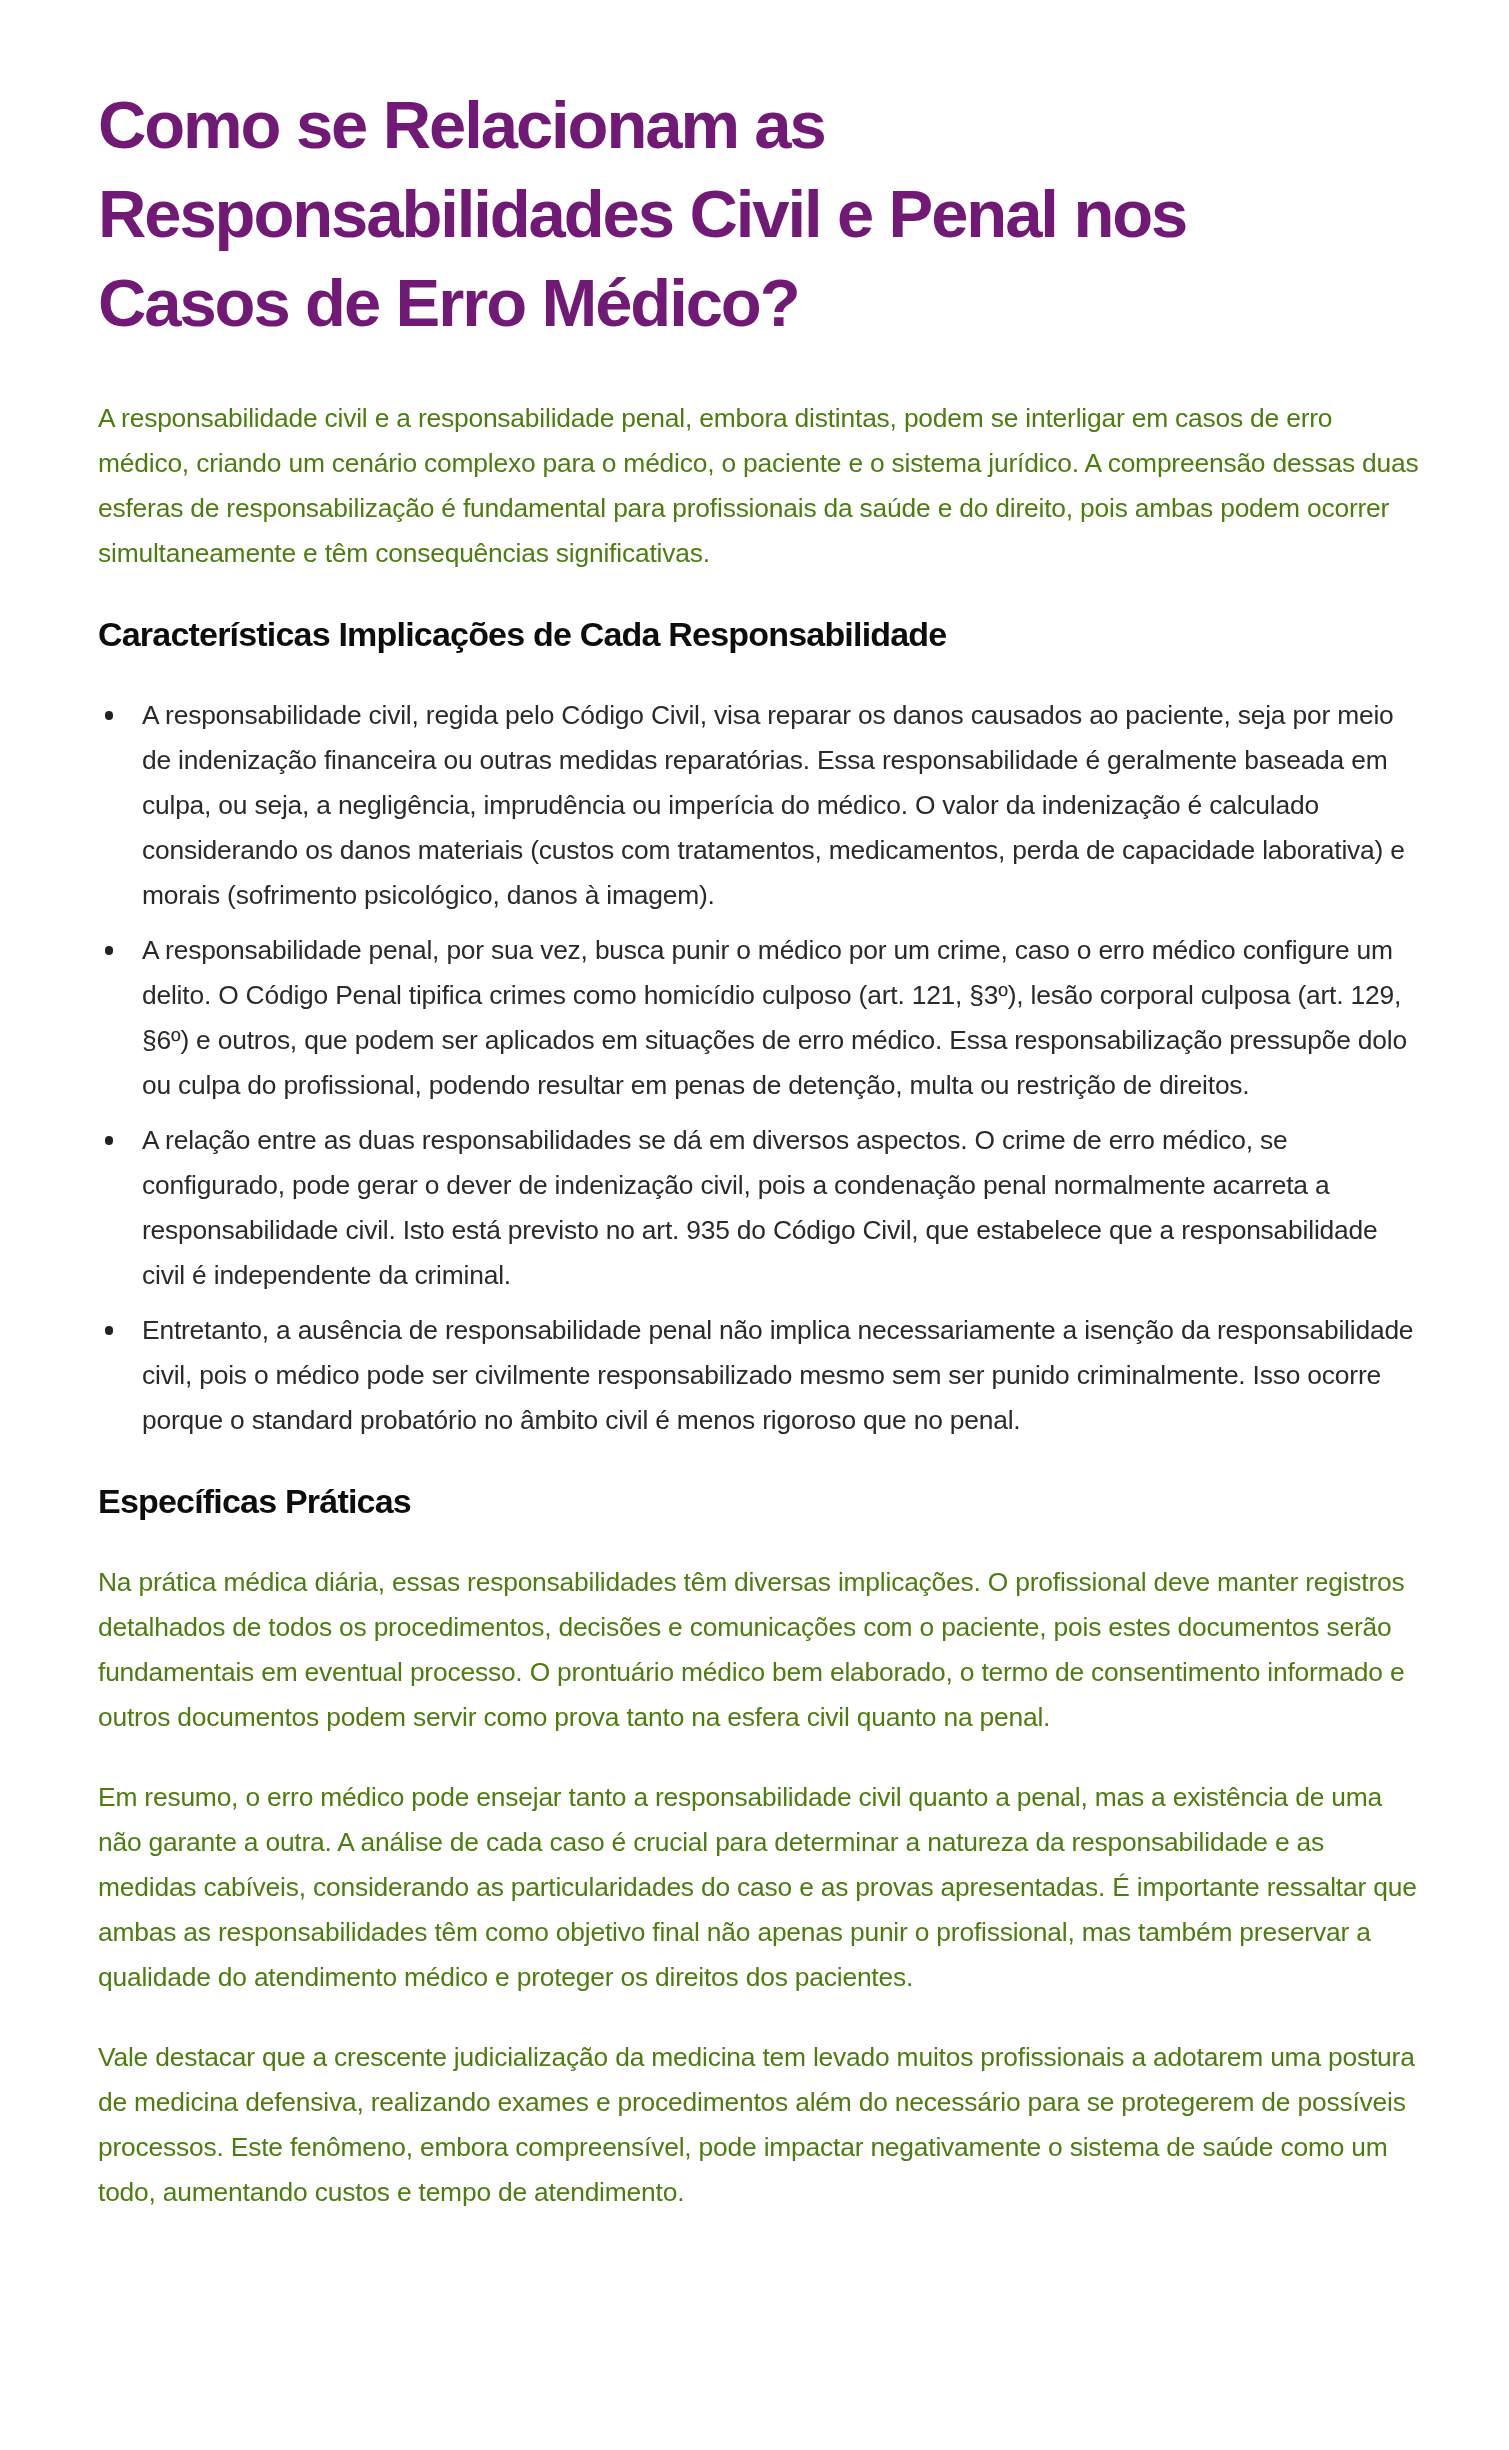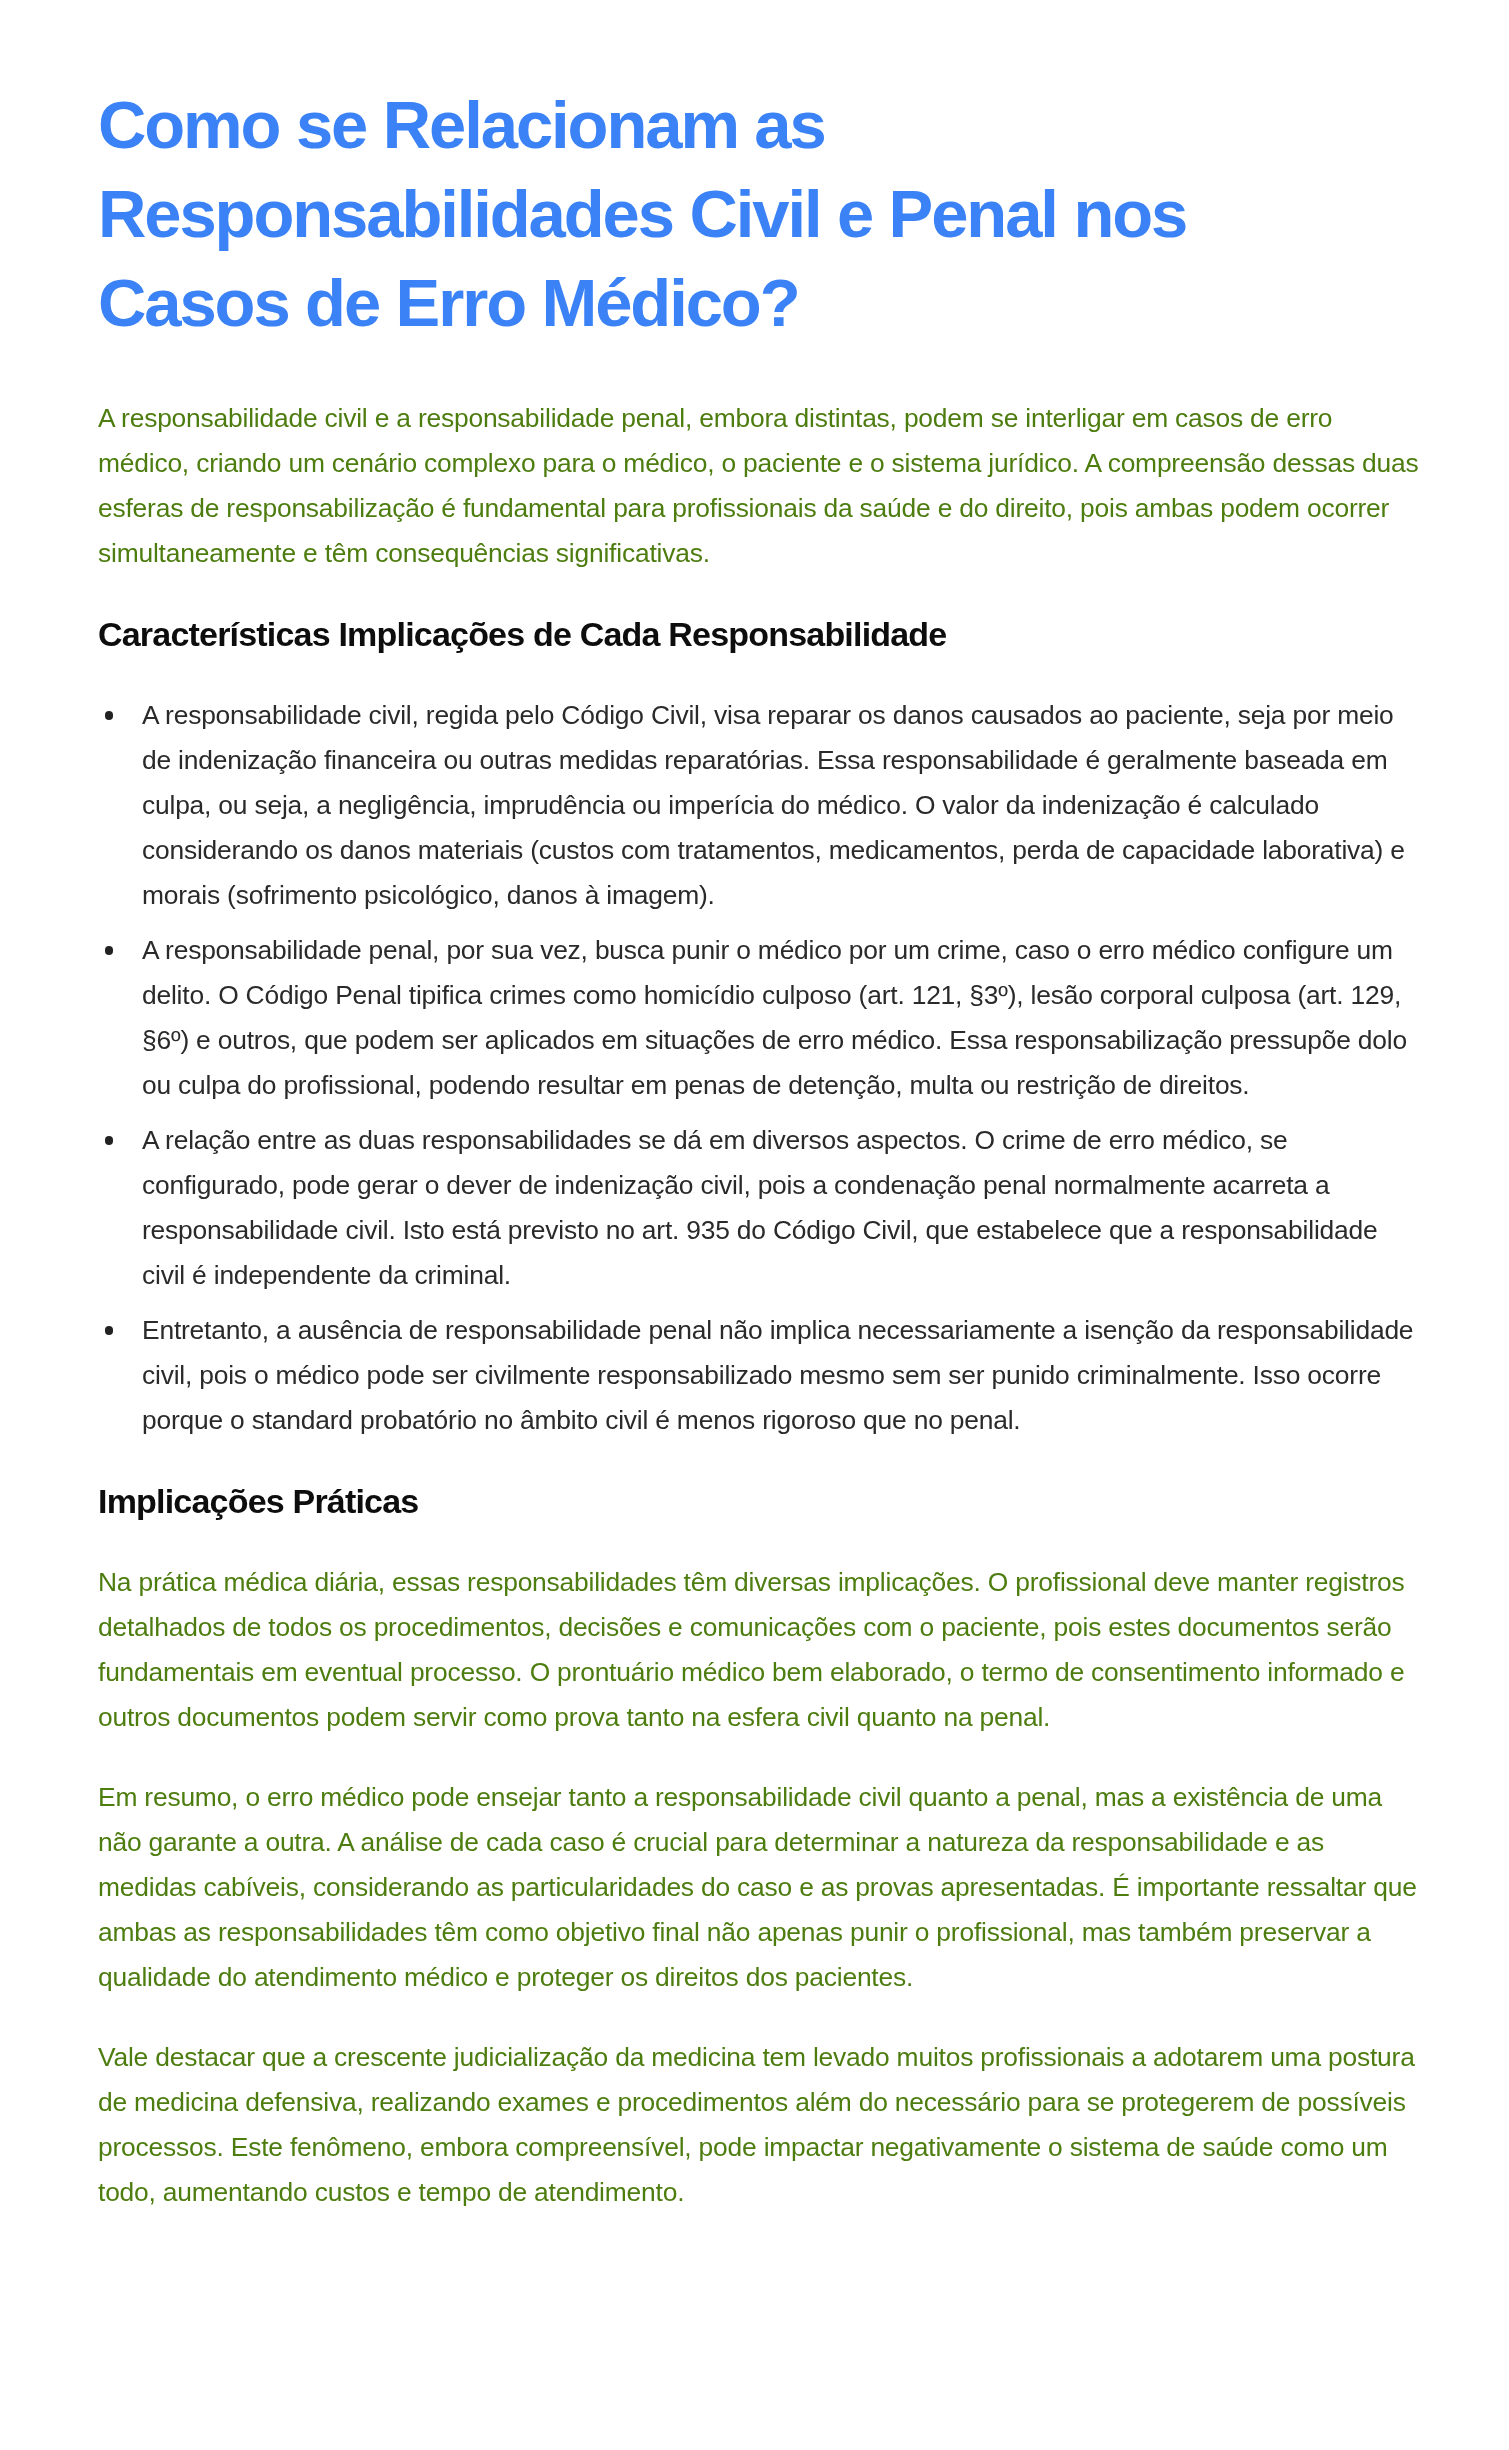--- a/index.html
+++ b/index.html
@@ -13,21 +13,21 @@
     padding: 80px 84px 50px 98px;
     box-sizing: border-box;
     width: 1509px;
   }
   h1.title {
     font-family: "Liberation Sans", sans-serif;
     font-weight: 700;
     font-size: 67px;
     line-height: 89px;
     letter-spacing: -2.1px;
-    color: #3b82f6;
+    color: #701a75;
     margin: 0 0 49px 0;
     max-width: 1216px;
   }
   p.body {
     font-size: 26.4px;
     line-height: 45px;
     margin: 0 0 35px 0;
     color: #4d7c0f;
     letter-spacing: -0.2px;
   }
@@ -87,19 +87,19 @@
         <span>A relação entre as duas responsabilidades se dá em diversos aspectos. O crime de erro médico, se configurado, pode gerar o dever de indenização civil, pois a condenação penal normalmente acarreta a responsabilidade civil. Isto está previsto no art. 935 do Código Civil, que estabelece que a responsabilidade civil é independente da criminal.</span>
       </li>
       <li>
         <span class="bullet"></span>
         <span>Entretanto, a ausência de responsabilidade penal não implica necessariamente a isenção da responsabilidade civil, pois o médico pode ser civilmente responsabilizado mesmo sem ser punido criminalmente. Isso ocorre porque o standard probatório no âmbito civil é menos rigoroso que no penal.</span>
       </li>
     </ul>
   </section>
 
   <section>
-    <h2 class="section">Implicações Práticas</h2>
+    <h2 class="section">Específicas Práticas</h2>
     <p class="body">Na prática médica diária, essas responsabilidades têm diversas implicações. O profissional deve manter registros detalhados de todos os procedimentos, decisões e comunicações com o paciente, pois estes documentos serão fundamentais em eventual processo. O prontuário médico bem elaborado, o termo de consentimento informado e outros documentos podem servir como prova tanto na esfera civil quanto na penal.</p>
     <p class="body">Em resumo, o erro médico pode ensejar tanto a responsabilidade civil quanto a penal, mas a existência de uma não garante a outra. A análise de cada caso é crucial para determinar a natureza da responsabilidade e as medidas cabíveis, considerando as particularidades do caso e as provas apresentadas. É importante ressaltar que ambas as responsabilidades têm como objetivo final não apenas punir o profissional, mas também preservar a qualidade do atendimento médico e proteger os direitos dos pacientes.</p>
     <p class="body">Vale destacar que a crescente judicialização da medicina tem levado muitos profissionais a adotarem uma postura de medicina defensiva, realizando exames e procedimentos além do necessário para se protegerem de possíveis processos. Este fenômeno, embora compreensível, pode impactar negativamente o sistema de saúde como um todo, aumentando custos e tempo de atendimento.</p>
   </section>
 </main>
 
 
 </body></html>

